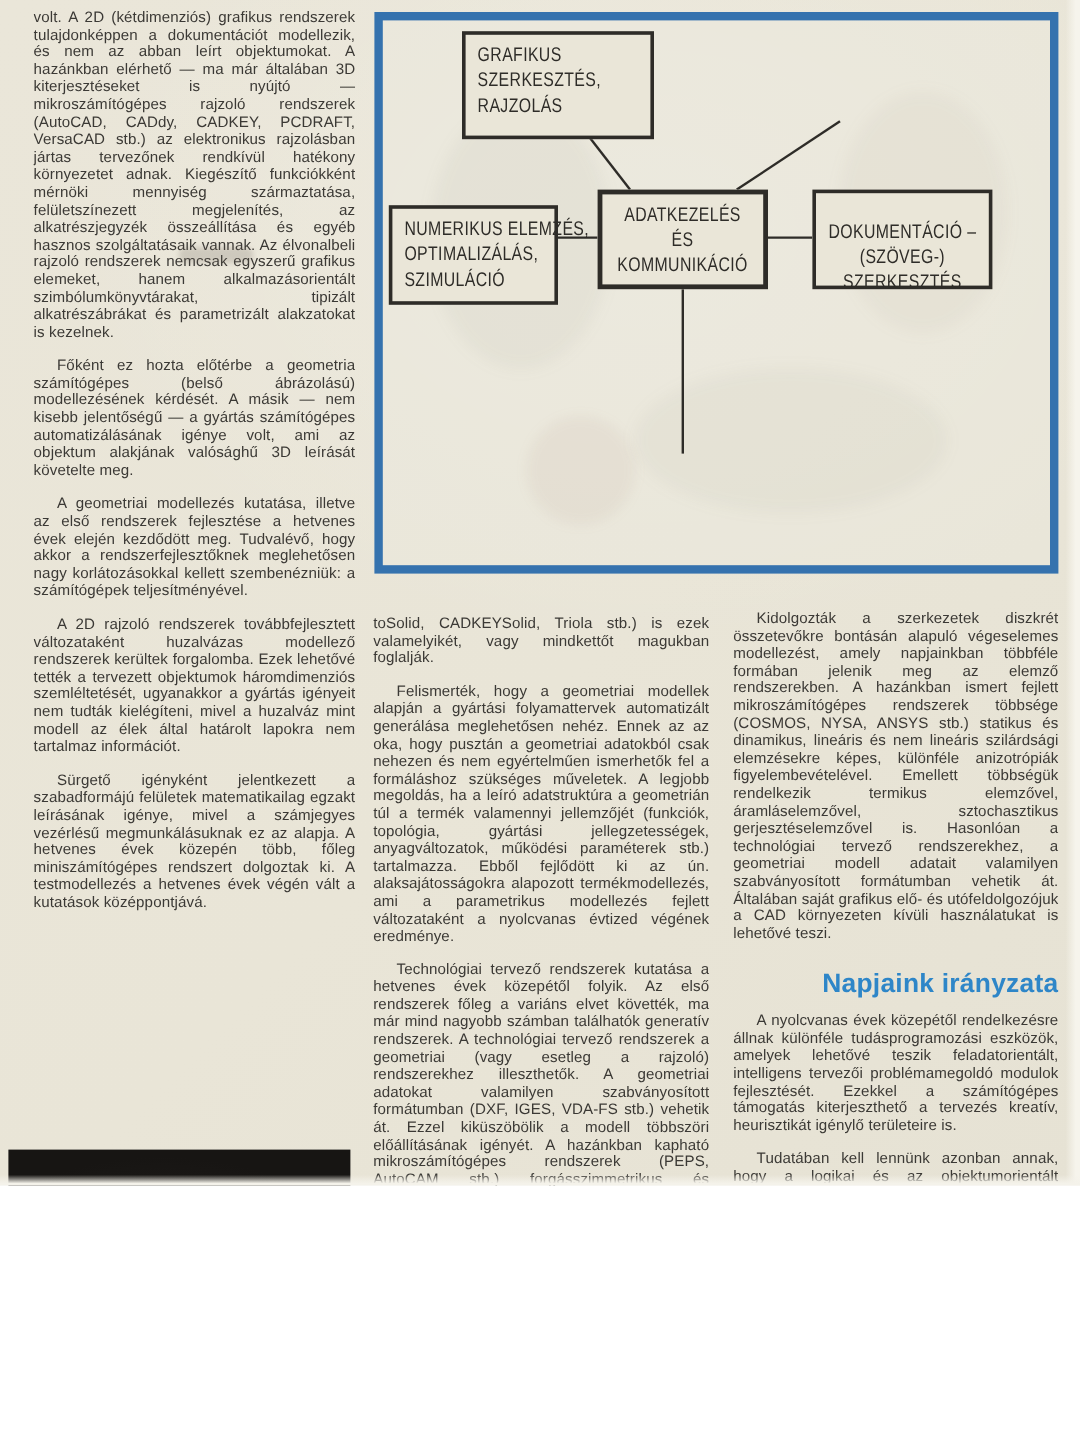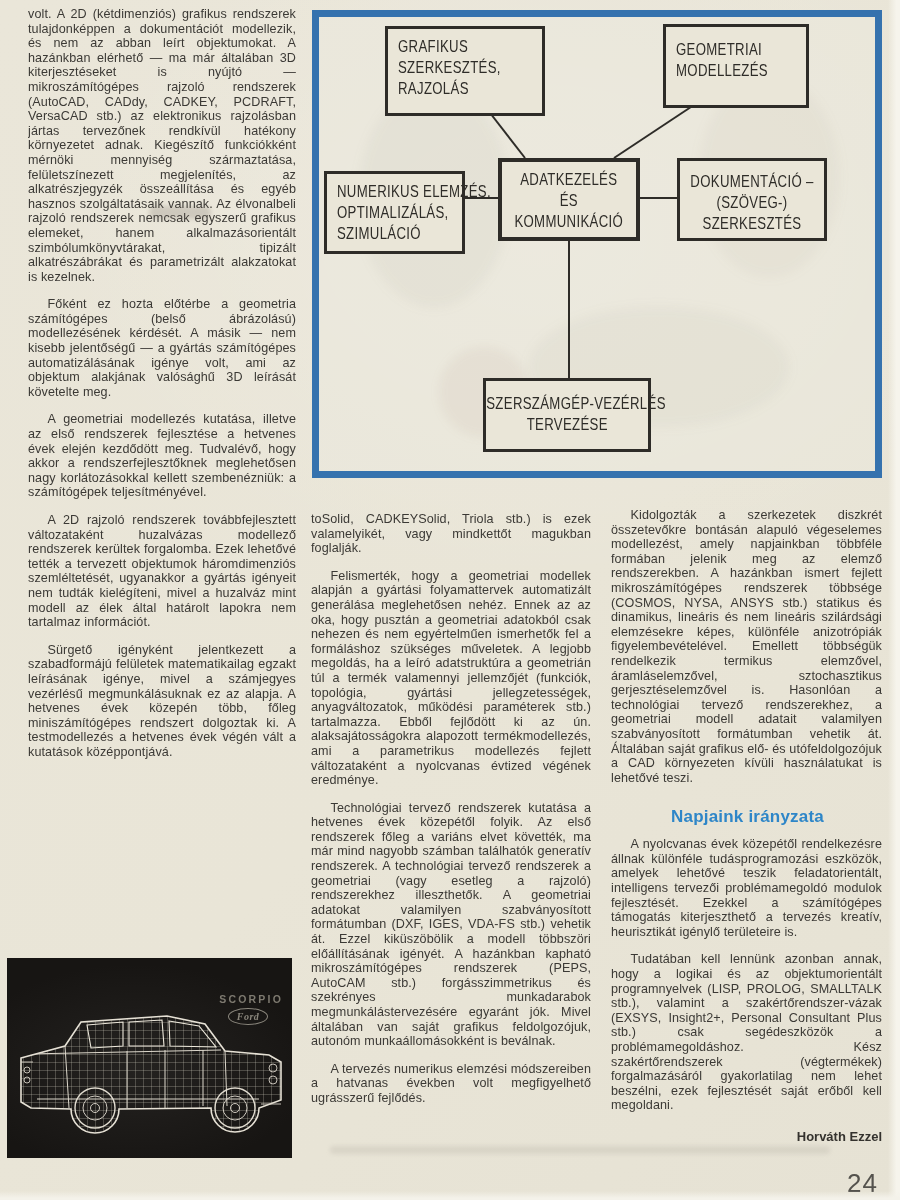--- a/index.html
+++ b/index.html
@@ -1,38 +1,38 @@
 <!DOCTYPE html>
 <html lang="hu"><head>
 <meta charset="utf-8">
 <style>
   html,body{margin:0;padding:0;}
   .page{
-    position:relative; width:900px; height:1200px; overflow:hidden;
+    position:relative; width:900px; height:988px; overflow:hidden;
     background:
       radial-gradient(ellipse 700px 500px at 60% 20%, rgba(255,255,255,0.18), rgba(0,0,0,0) 70%),
       linear-gradient(135deg,#eae6d9 0%, #e9e5d7 55%, #e6e2d4 100%);
     font-family:"Liberation Sans", sans-serif;
     color:#3b3935;
   }
   .edge-right{position:absolute; right:0; top:0; width:12px; height:100%;
     background:linear-gradient(to right, rgba(246,244,236,0), #f6f4ec 70%);}
   .edge-bottom{position:absolute; left:0; bottom:0; width:100%; height:9px;
     background:linear-gradient(to bottom, rgba(244,242,234,0), #f4f2ea 80%);}
 
   
   .col{position:absolute; overflow:hidden; text-align:justify;}
   .col p{margin:0 0 13px 0; font-size:12.6px; line-height:14.6px; letter-spacing:0.1px;}
   .col p.ind{text-indent:1.55em;}
   .col-left{left:28px; top:7px; width:268px; height:948px;}
   .col-mid{left:311px; top:512px; width:280px; height:652px;}
   .col-right{left:611px; top:508px; width:271px; height:668px;}
   .section-heading{
-    color:#2e86c8; font-size:17px; font-weight:bold; letter-spacing:0.2px;
-    margin:22px 0 10px 2px; text-align:center;
+    color:#2e86c8; font-size:22px; font-weight:bold; letter-spacing:0.2px;
+    margin:22px 0 10px 2px; text-align:right;
   }
   .byline{text-align:right; font-weight:bold; font-size:13px; margin-top:16px; color:#34322e;}
   .page-number{position:absolute; right:22px; top:1168px; font-size:26px; color:#54524d; letter-spacing:1px;}
 
   
   .diagram{
     position:absolute; left:312px; top:10px; width:570px; height:468px;
     border:7px solid #3572ae; box-sizing:border-box;
     background:rgba(236,232,221,0.45);
   }
@@ -43,21 +43,21 @@
   }
   .dbox .lbl{display:block; transform:scaleX(0.8); letter-spacing:0.4px; white-space:nowrap;}
   .dbox.left-align{padding:7px 0 0 10px;}
   .dbox.left-align .lbl{transform-origin:left top;}
   .dbox.center-align{text-align:center;}
   .dbox.center-align .lbl{width:125%; margin-left:-12.5%; transform-origin:50% 0;}
   #box-grafikus{left:66px; top:9px;  width:160px; height:90px;}
   #box-geometriai{left:344px; top:7px; width:146px; height:84px; padding-top:12px;}
   #box-numerikus{left:5px;  top:141px; width:141px; height:83px;margin-top:13px;}
   #box-adat{left:179px; top:141px; width:142px; height:83px; border-width:4px; padding-top:7px;}
-  #box-dok{left:358px; top:141px; width:150px; height:83px; padding-top:10px;text-align:center;}
+  #box-dok{left:358px; top:141px; width:150px; height:83px; padding-top:22px;text-align:center;}
   #box-szerszam{left:164px; top:361px; width:168px; height:74px; padding-top:12px;}
   .dlines{position:absolute; left:0; top:0; width:556px; height:454px;}
 
   
   .blot{position:absolute; border-radius:50%; pointer-events:none;}
   .b1{left:40px;  top:70px;  width:150px; height:220px; background:rgba(125,115,100,0.06); filter:blur(6px);}
   .b2{left:210px; top:290px; width:260px; height:120px; background:rgba(125,115,100,0.05); filter:blur(6px);}
   .b3{left:380px; top:60px;  width:140px; height:200px; background:rgba(130,118,102,0.05); filter:blur(6px);}
   .b4{left:120px; top:330px; width:90px;  height:90px;  background:rgba(150,110,100,0.07); filter:blur(5px);}
   .smudge{position:absolute; left:149px; top:206px; width:62px; height:13px;
@@ -111,47 +111,39 @@
       <line x1="321" y1="181" x2="358" y2="181" stroke="#2e2c28" stroke-width="2"></line>
       <line x1="250" y1="224" x2="250" y2="361" stroke="#2e2c28" stroke-width="2"></line>
     </svg>
 
     <div class="dbox left-align" id="box-grafikus">
       <span class="lbl">GRAFIKUS</span>
       <span class="lbl">SZERKESZTÉS,</span>
       <span class="lbl">RAJZOLÁS</span>
     </div>
 
-    <div class="dbox left-align" id="box-geometriai">
-      <span class="lbl">GEOMETRIAI</span>
-      <span class="lbl">MODELLEZÉS</span>
-    </div>
 
     <div class="dbox left-align" id="box-numerikus">
       <span class="lbl">NUMERIKUS ELEMZÉS,</span>
       <span class="lbl">OPTIMALIZÁLÁS,</span>
       <span class="lbl">SZIMULÁCIÓ</span>
     </div>
 
     <div class="dbox center-align" id="box-adat">
       <span class="lbl">ADATKEZELÉS</span>
       <span class="lbl">ÉS</span>
       <span class="lbl">KOMMUNIKÁCIÓ</span>
     </div>
 
     <div class="dbox center-align" id="box-dok">
       <span class="lbl">DOKUMENTÁCIÓ –</span>
       <span class="lbl">(SZÖVEG-)</span>
       <span class="lbl">SZERKESZTÉS</span>
     </div>
 
-    <div class="dbox center-align" id="box-szerszam">
-      <span class="lbl">SZERSZÁMGÉP-VEZÉRLÉS</span>
-      <span class="lbl">TERVEZÉSE</span>
-    </div>
   </div>
 
   <div class="col col-mid">
     <p>toSolid, CADKEYSolid, Triola stb.) is ezek valamelyikét, vagy mindkettőt magukban foglalják.</p>
     <p class="ind">Felismerték, hogy a geometriai modellek alapján a gyártási folyamattervek automatizált generálása meglehetősen nehéz. Ennek az az oka, hogy pusztán a geometriai adatokból csak nehezen és nem egyértelműen ismerhetők fel a formáláshoz szükséges műveletek. A legjobb megoldás, ha a leíró adatstruktúra a geometrián túl a termék valamennyi jellemzőjét (funkciók, topológia, gyártási jellegzetességek, anyagváltozatok, működési paraméterek stb.) tartalmazza. Ebből fejlődött ki az ún. alaksajátosságokra alapozott termékmodellezés, ami a parametrikus modellezés fejlett változataként a nyolcvanas évtized végének eredménye.</p>
     <p class="ind">Technológiai tervező rendszerek kutatása a hetvenes évek közepétől folyik. Az első rendszerek főleg a variáns elvet követték, ma már mind nagyobb számban találhatók generatív rendszerek. A technológiai tervező rendszerek a geometriai (vagy esetleg a rajzoló) rendszerekhez illeszthetők. A geometriai adatokat valamilyen szabványosított formátumban (DXF, IGES, VDA-FS stb.) vehetik át. Ezzel kiküszöbölik a modell többszöri előállításának igényét. A hazánkban kapható mikroszámítógépes rendszerek (PEPS, AutoCAM stb.) forgásszimmetrikus és szekrényes munkadarabok megmunkálástervezésére egyaránt jók. Mivel általában van saját grafikus feldolgozójuk, autonóm munkaállomásokként is beválnak.</p>
     <p class="ind">A tervezés numerikus elemzési módszereiben a hatvanas években volt megfigyelhető ugrásszerű fejlődés.</p>
   </div>
 
   <div class="col col-right">

